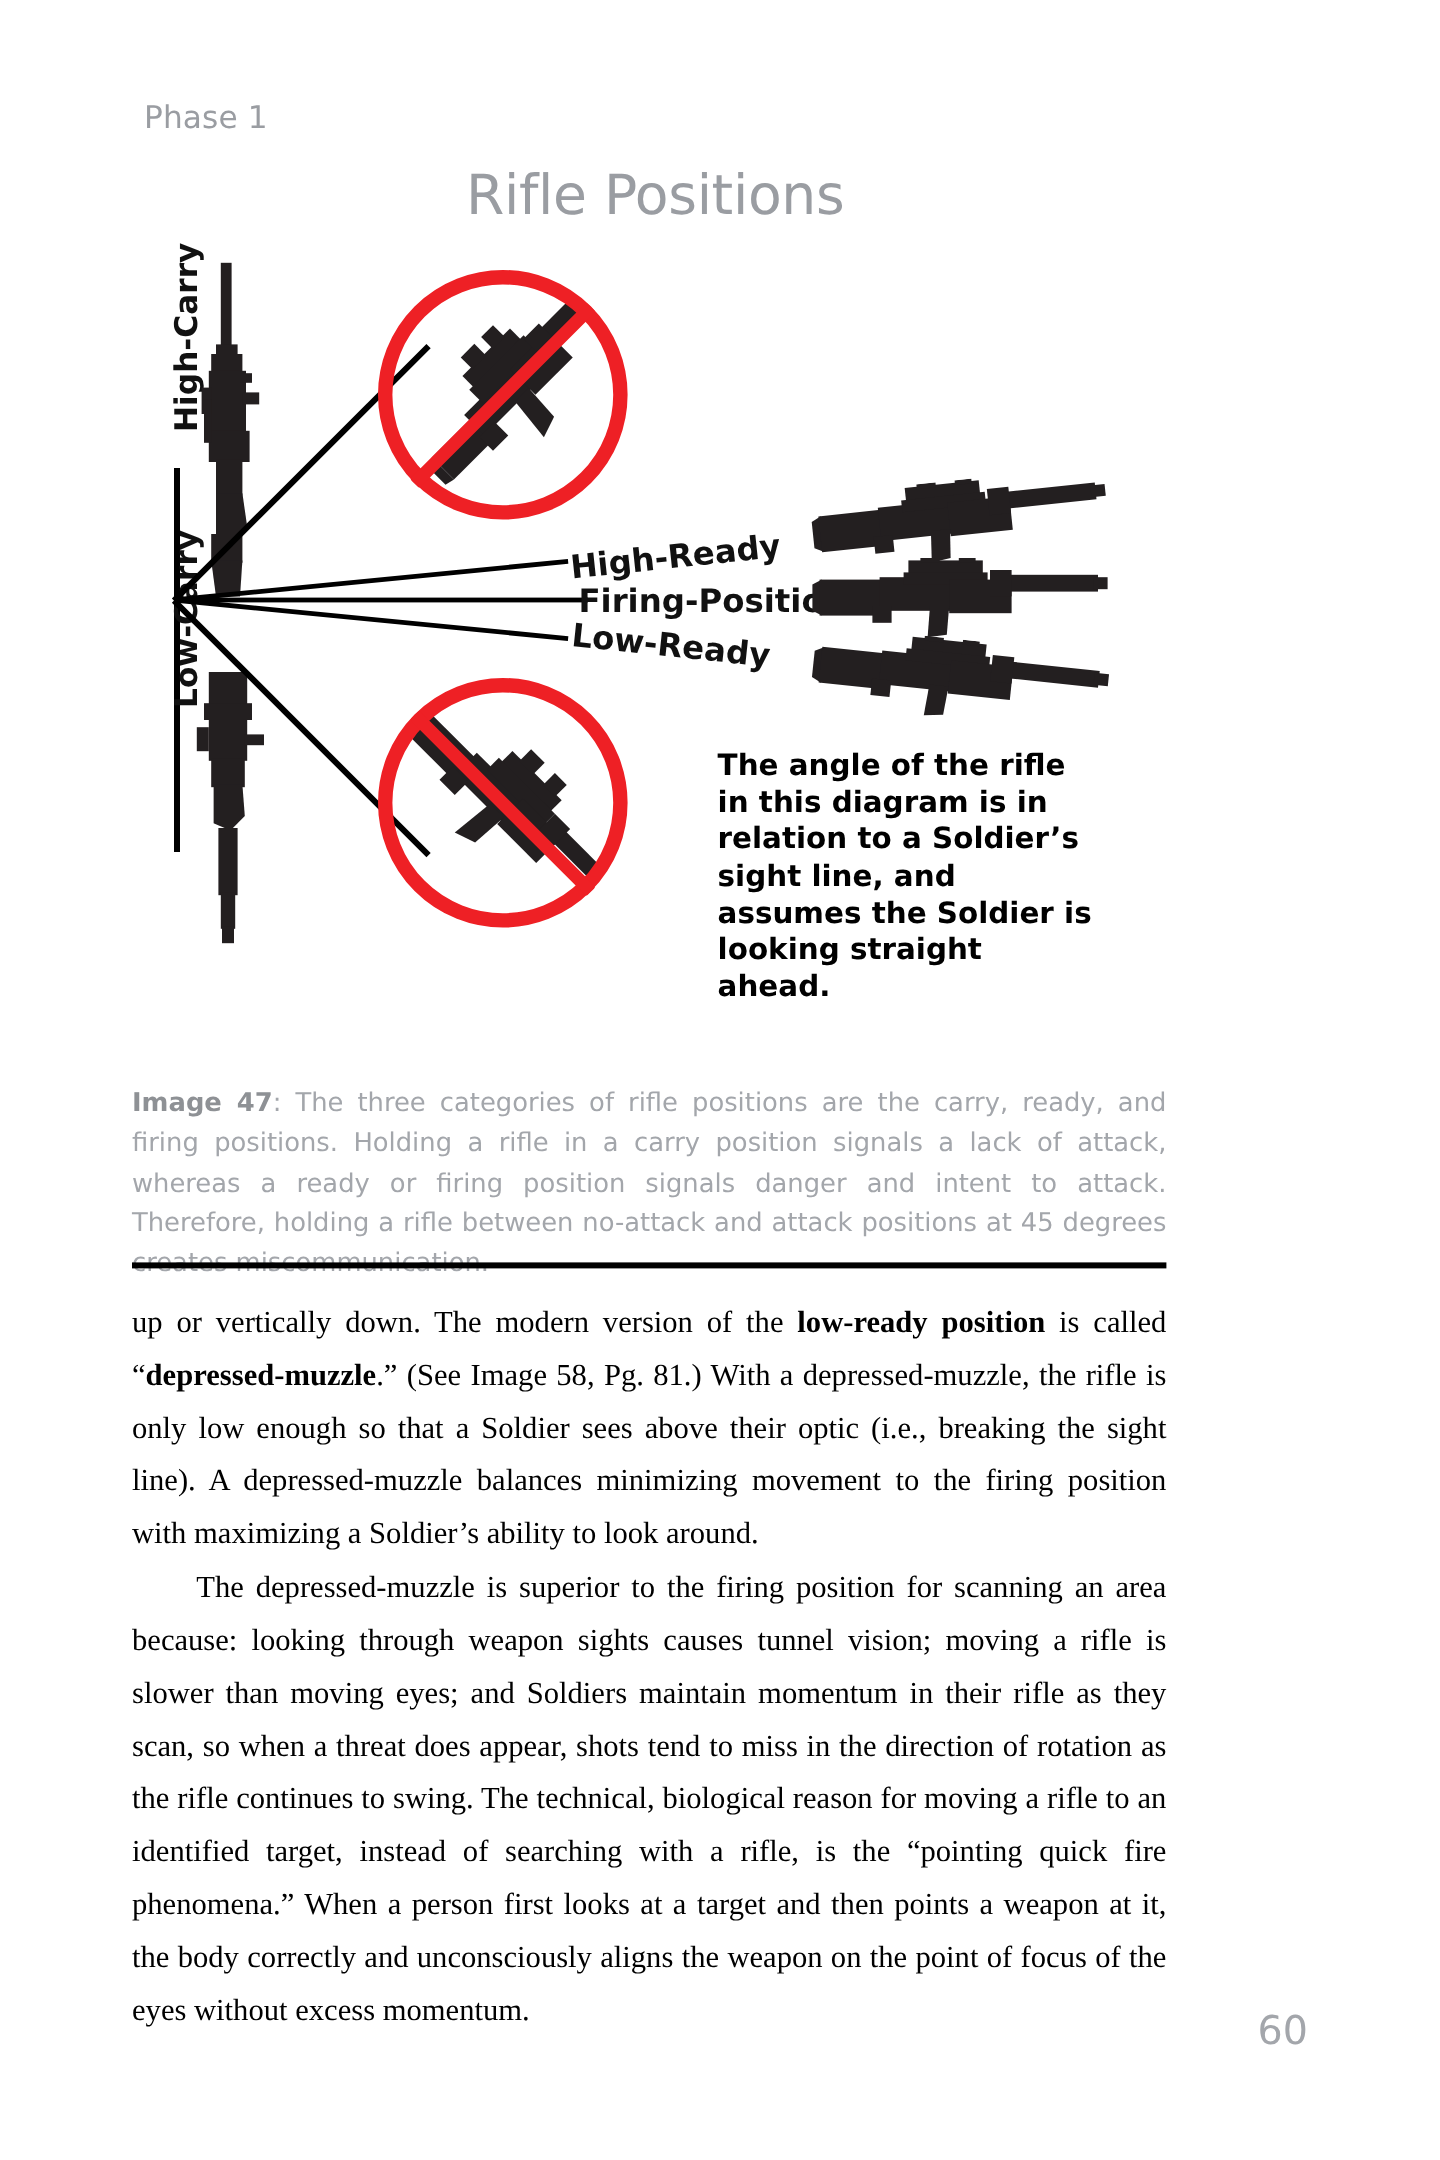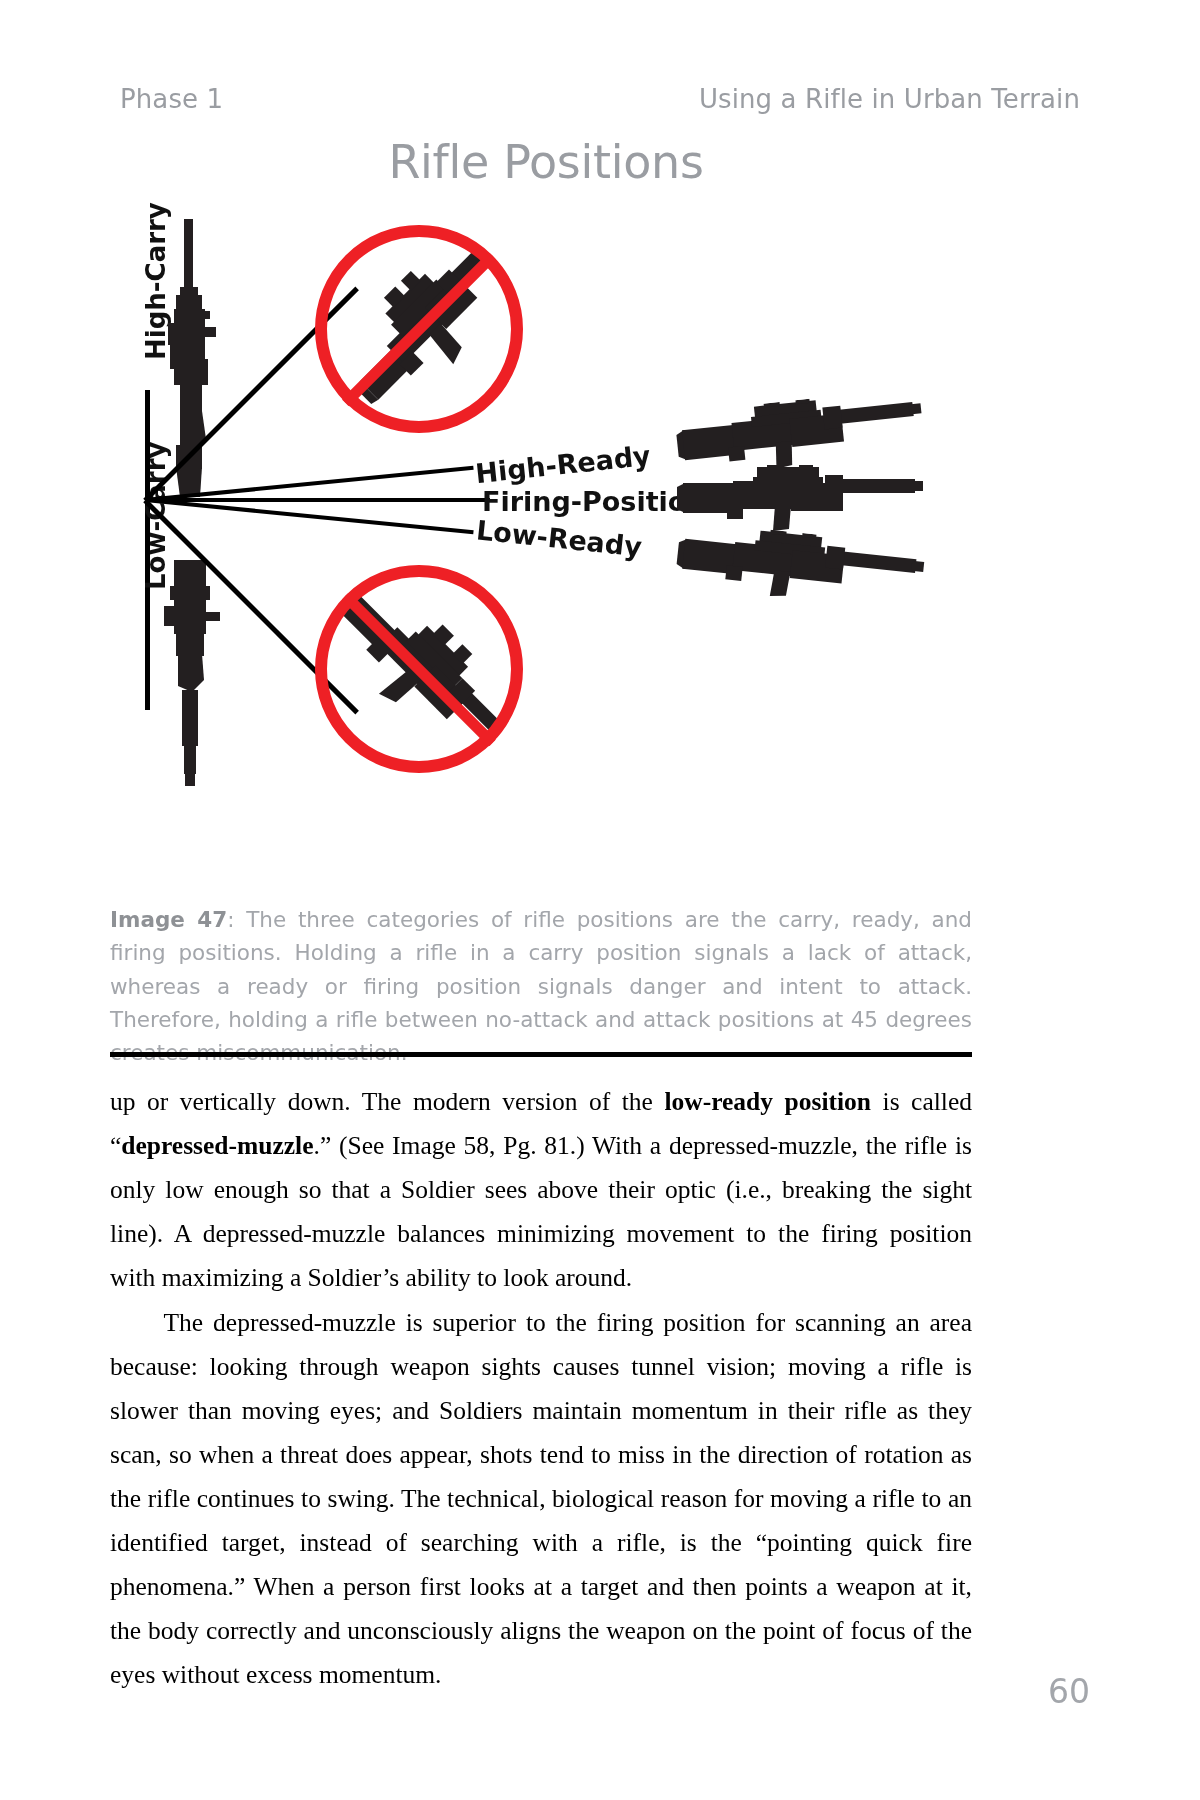--- a/index.html
+++ b/index.html
@@ -230,21 +230,20 @@
     font-size: 33px;
   }
 </style>
 </head>
 <body>
 
 <div class="page">
 
   <div class="runhead">
     <span class="runhead-left">Phase 1</span>
-    <span class="runhead-right">Using a Rifle in Urban Terrain</span>
   </div>
 
   <div class="page-title">Rifle Positions</div>
 
   <div class="figure">
 
     <div class="axis-vline"></div>
 
     <div class="vlabel vlabel-high">High-Carry</div>
     <div class="vlabel vlabel-low">Low-Carry</div>
@@ -392,20 +391,21 @@
           <rect x="116" y="18" width="52" height="28"></rect>
           <path d="M100 40 L116 40 L114 64 L98 66 Z"></path>
           <rect x="164" y="14" width="76" height="14"></rect>
           <rect x="150" y="10" width="18" height="22"></rect>
           <rect x="236" y="16" width="12" height="10"></rect>
           <rect x="52" y="40" width="16" height="14"></rect>
         </g>
       </svg>
     </div>
 
+    <div class="callout">The angle of the rifle in this diagram is in relation to a Soldier’s sight line, and assumes the Soldier is looking straight ahead.</div>
   </div>
 
   <div class="caption">
     <b>Image 47</b><span>: </span><span>The three categories of rifle positions are the carry, ready, and firing positions. Holding a rifle in a carry position signals a lack of attack, whereas a ready or firing position signals danger and intent to attack. Therefore, holding a rifle between no-attack and attack positions at 45 degrees creates miscommunication.</span>
   </div>
 
   <div class="rule"></div>
 
   <div class="body-text">
     <p><span>up or vertically down. The modern version of the </span><b>low-ready position</b><span> is called “</span><b>depressed-muzzle</b><span>.” (See Image 58, Pg. 81.) With a depressed-muzzle, the rifle is only low enough so that a Soldier sees above their optic (i.e., breaking the sight line). A depressed-muzzle balances minimizing movement to the firing position with maximizing a Soldier’s ability to look around.</span></p>

